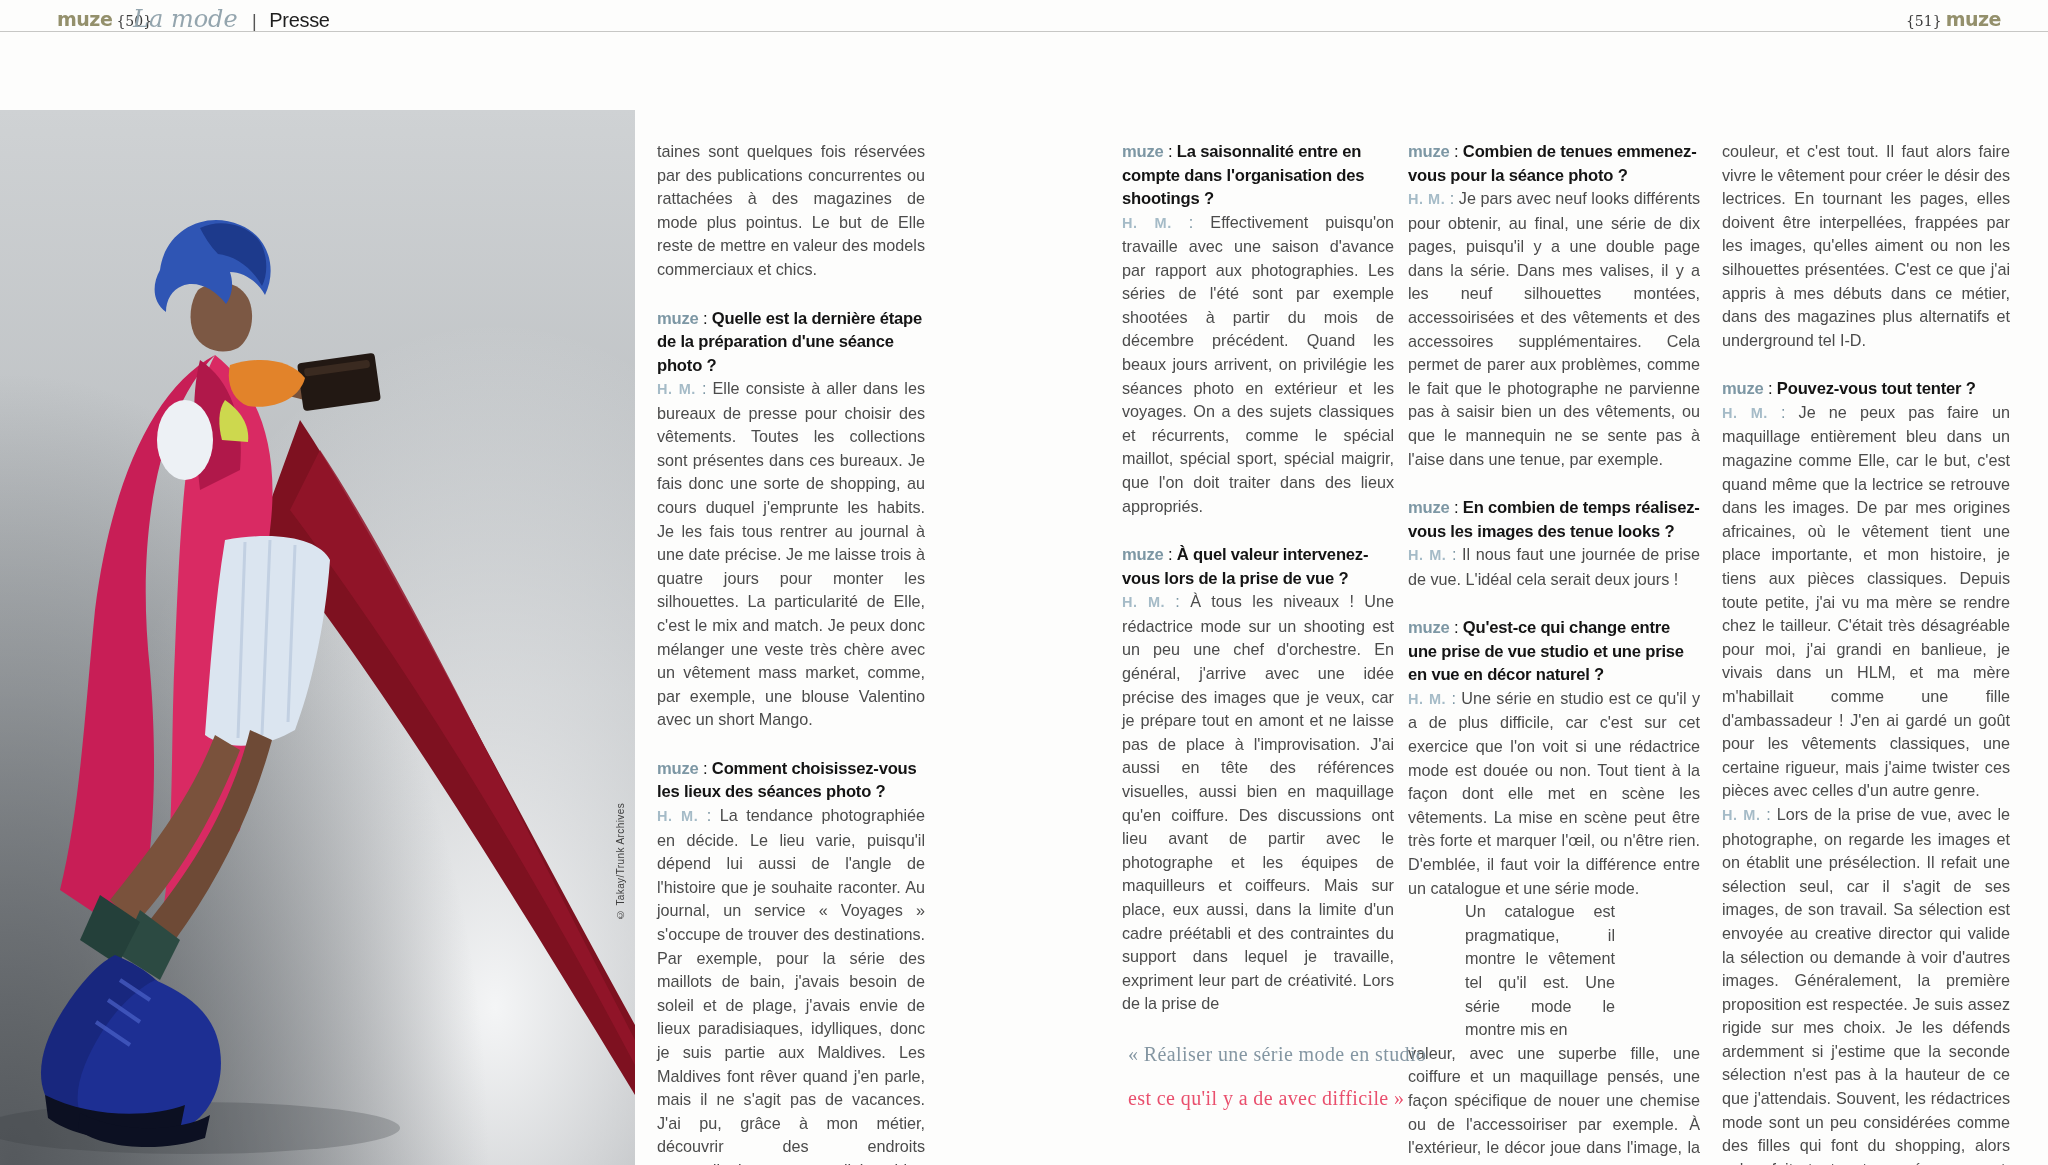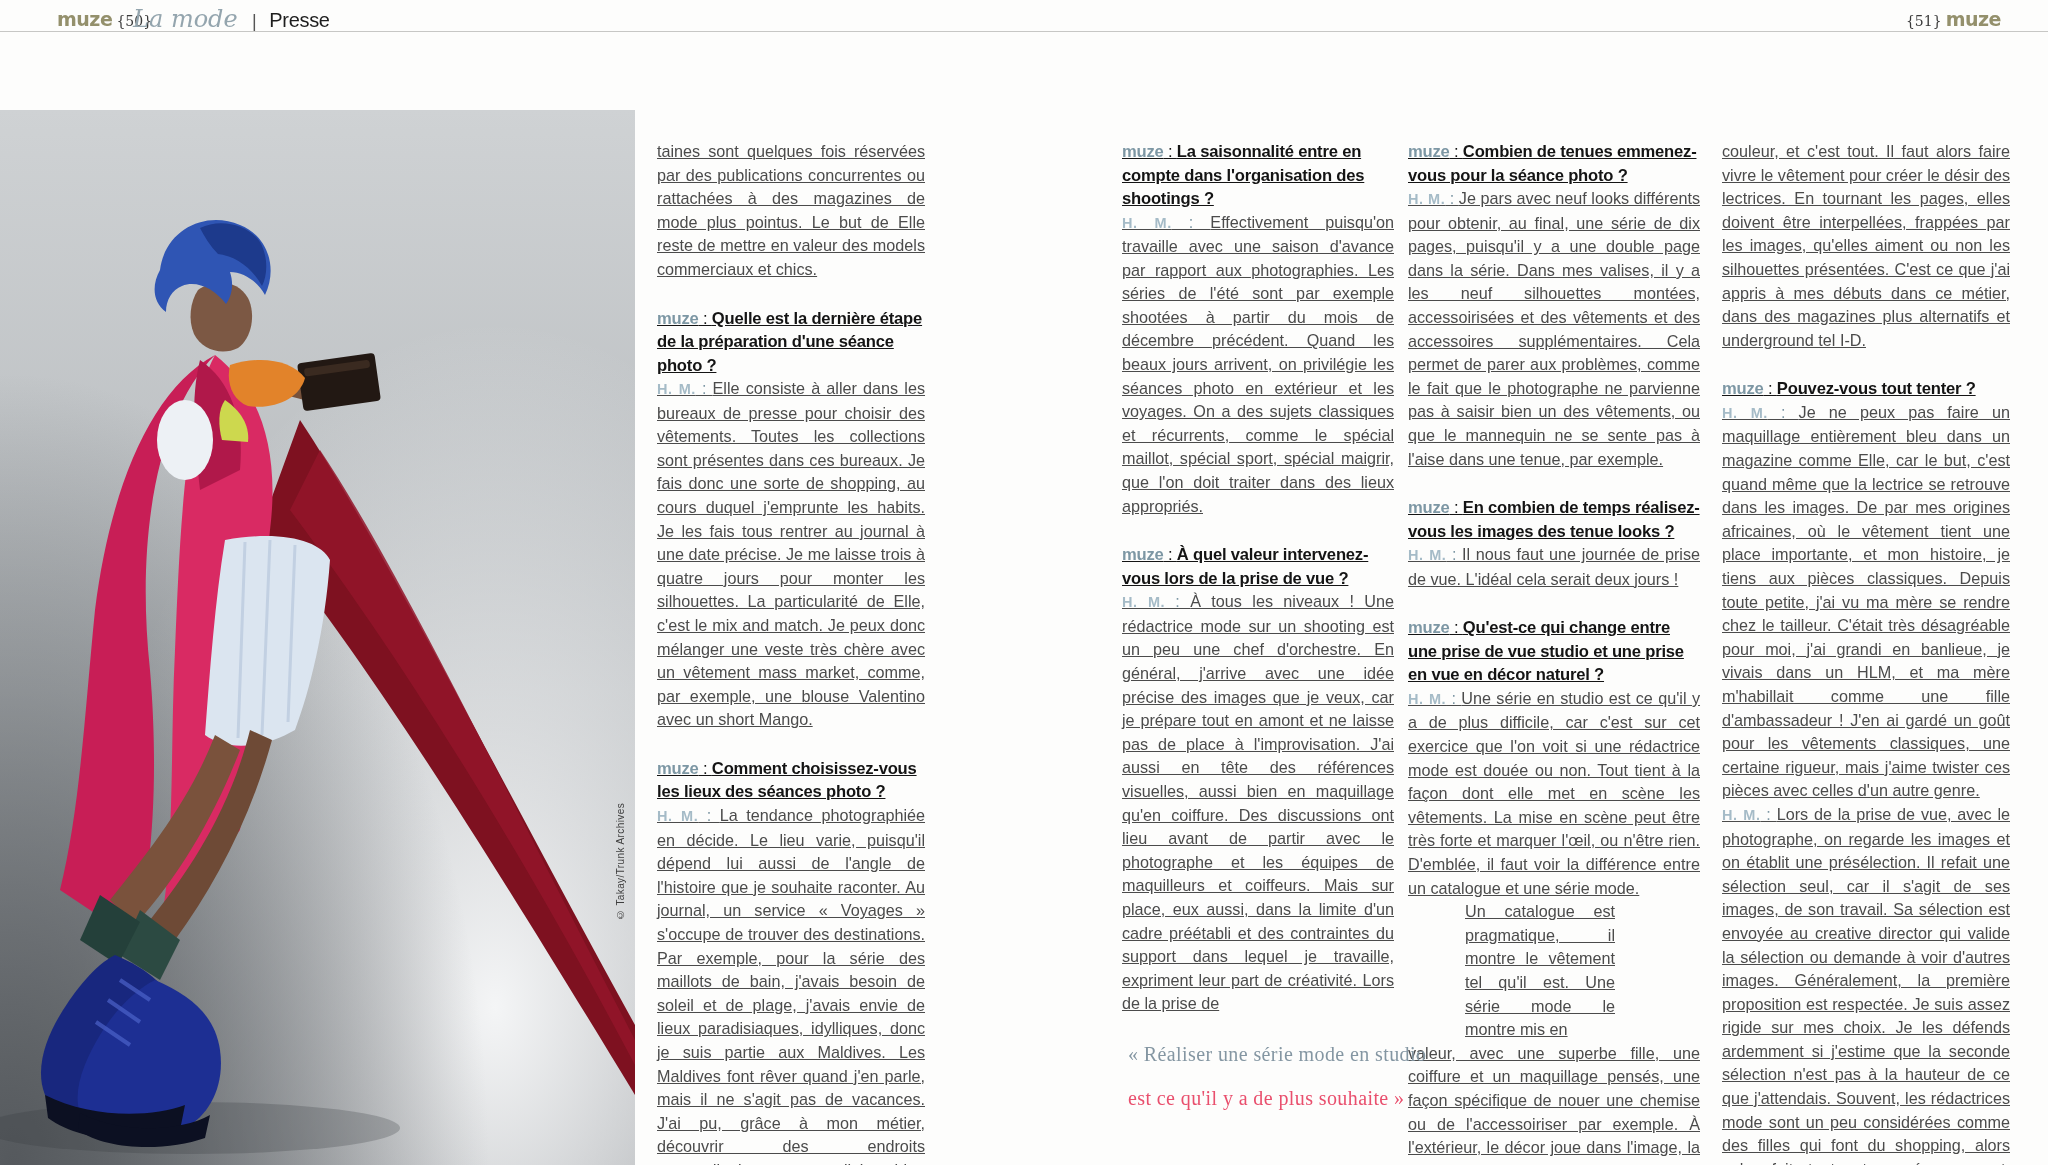--- a/index.html
+++ b/index.html
@@ -26,21 +26,21 @@
     position:absolute;left:615px;top:810px;height:110px;
     writing-mode:vertical-rl;transform:rotate(180deg);
     font-size:10px;color:#3e3e3e;letter-spacing:0.4px;white-space:nowrap;
   }
   
   .col{position:absolute;top:140px;text-align:justify;}
   .col-1{left:657px;width:268px;}
   .col-2{left:1122px;width:272px;}
   .col-3{left:1408px;width:292px;}
   .col-4{left:1722px;width:288px;}
-  p{margin:0;text-decoration:underline;}
+  p{margin:0;}
   .body,.a{font-size:16.2px;line-height:23.6px;color:#4b4b4b;}
   .q{font-size:16.6px;line-height:23.5px;font-weight:700;color:#141414;letter-spacing:-0.2px;margin-top:25px;text-align:left;}
   .q:first-child{margin-top:0;}
   .spk-q{color:#7d97a4;font-weight:700;}
   .spk-a{color:#a5bbc7;font-weight:700;font-size:14.5px;letter-spacing:0.5px;}
   .sep{color:#7d97a4;font-weight:400;}
   .q .sep{color:#141414;}
   .cont{margin-top:0;}
   
   .pullquote{
@@ -129,21 +129,21 @@
   <p class="a"><span class="spk-a">H. M.</span><span class="sep"> : </span><span>La tendance photographiée en décide. Le lieu varie, puisqu'il dépend lui aussi de l'angle de l'histoire que je souhaite raconter. Au journal, un service « Voyages » s'occupe de trouver des destinations. Par exemple, pour la série des maillots de bain, j'avais besoin de soleil et de plage, j'avais envie de lieux paradisiaques, idylliques, donc je suis partie aux Maldives. Les Maldives font rêver quand j'en parle, mais il ne s'agit pas de vacances. J'ai pu, grâce à mon métier, découvrir des endroits extraordinaires, et j'ai bien conscience de la chance que j'ai d'exercer cette profession. Cela dit, il est aussi fatigant de voyager dix-sept heures pour rester trois jours sur place et de se lever à 3 h du matin pour capter la bonne lumière. Au final, la satisfaction de ramener de belles images, de réussir à faire rêver la lectrice supplante la fatigue.</span></p>
 </div>
 
 <div class="col col-2">
   <p class="q"><span class="spk-q">muze</span><span class="sep"> : </span><span>La saisonnalité entre en compte dans l'organisation des shootings ?</span></p>
   <p class="a"><span class="spk-a">H. M.</span><span class="sep"> : </span><span>Effectivement puisqu'on travaille avec une saison d'avance par rapport aux photographies. Les séries de l'été sont par exemple shootées à partir du mois de décembre précédent. Quand les beaux jours arrivent, on privilégie les séances photo en extérieur et les voyages. On a des sujets classiques et récurrents, comme le spécial maillot, spécial sport, spécial maigrir, que l'on doit traiter dans des lieux appropriés.</span></p>
   <p class="q"><span class="spk-q">muze</span><span class="sep"> : </span><span>À quel valeur intervenez-vous lors de la prise de vue ?</span></p>
   <p class="a"><span class="spk-a">H. M.</span><span class="sep"> : </span><span>À tous les niveaux ! Une rédactrice mode sur un shooting est un peu une chef d'orchestre. En général, j'arrive avec une idée précise des images que je veux, car je prépare tout en amont et ne laisse pas de place à l'improvisation. J'ai aussi en tête des références visuelles, aussi bien en maquillage qu'en coiffure. Des discussions ont lieu avant de partir avec le photographe et les équipes de maquilleurs et coiffeurs. Mais sur place, eux aussi, dans la limite d'un cadre préétabli et des contraintes du support dans lequel je travaille, expriment leur part de créativité. Lors de la prise de</span></p>
   <div class="pullquote">
     <div class="pq1">« Réaliser une série mode en studio</div>
-    <div class="pq2">est ce qu'il y a de plus souhaite »</div>
+    <div class="pq2">est ce qu'il y a de avec difficile »</div>
   </div>
 
 </div>
 
 <div class="col col-3">
   <p class="q"><span class="spk-q">muze</span><span class="sep"> : </span><span>Combien de tenues emmenez-vous pour la séance photo ?</span></p>
   <p class="a"><span class="spk-a">H. M.</span><span class="sep"> : </span><span>Je pars avec neuf looks différents pour obtenir, au final, une série de dix pages, puisqu'il y a une double page dans la série. Dans mes valises, il y a les neuf silhouettes montées, accessoirisées et des vêtements et des accessoires supplémentaires. Cela permet de parer aux problèmes, comme le fait que le photographe ne parvienne pas à saisir bien un des vêtements, ou que le mannequin ne se sente pas à l'aise dans une tenue, par exemple.</span></p>
   <p class="q"><span class="spk-q">muze</span><span class="sep"> : </span><span>En combien de temps réalisez-vous les images des tenue looks ?</span></p>
   <p class="a"><span class="spk-a">H. M.</span><span class="sep"> : </span><span>Il nous faut une journée de prise de vue. L'idéal cela serait deux jours !</span></p>
   <p class="q"><span class="spk-q">muze</span><span class="sep"> : </span><span>Qu'est-ce qui change entre une prise de vue studio et une prise en vue en décor naturel ?</span></p>

